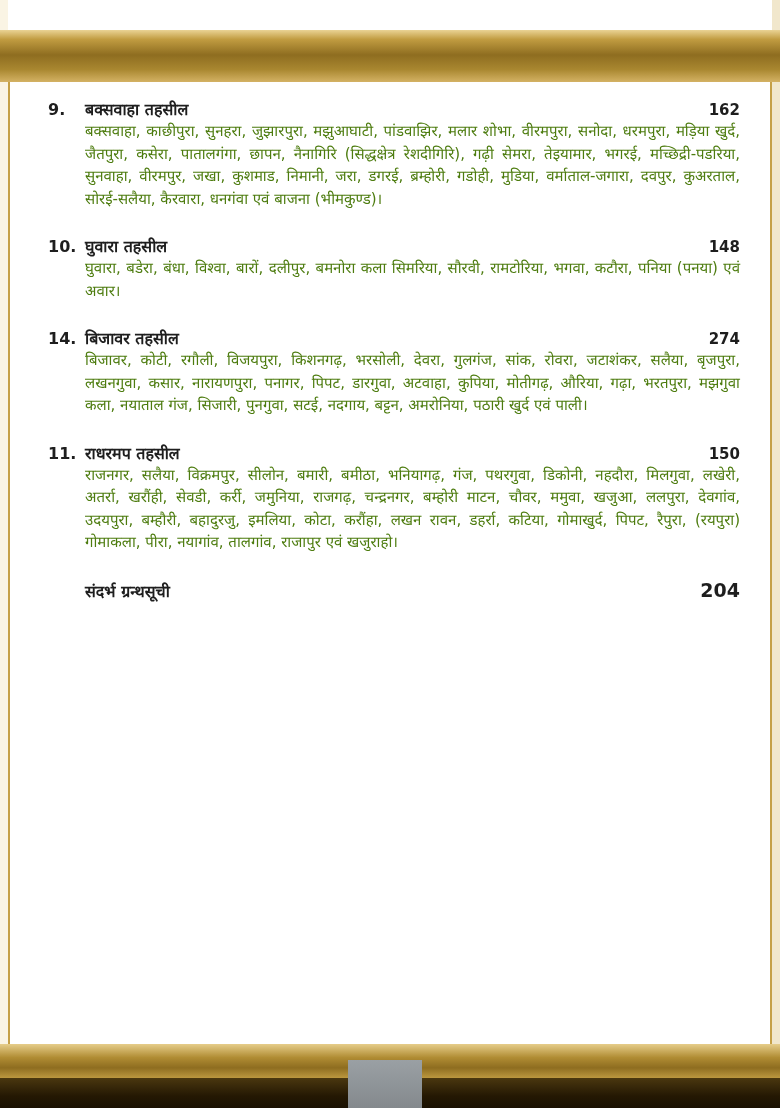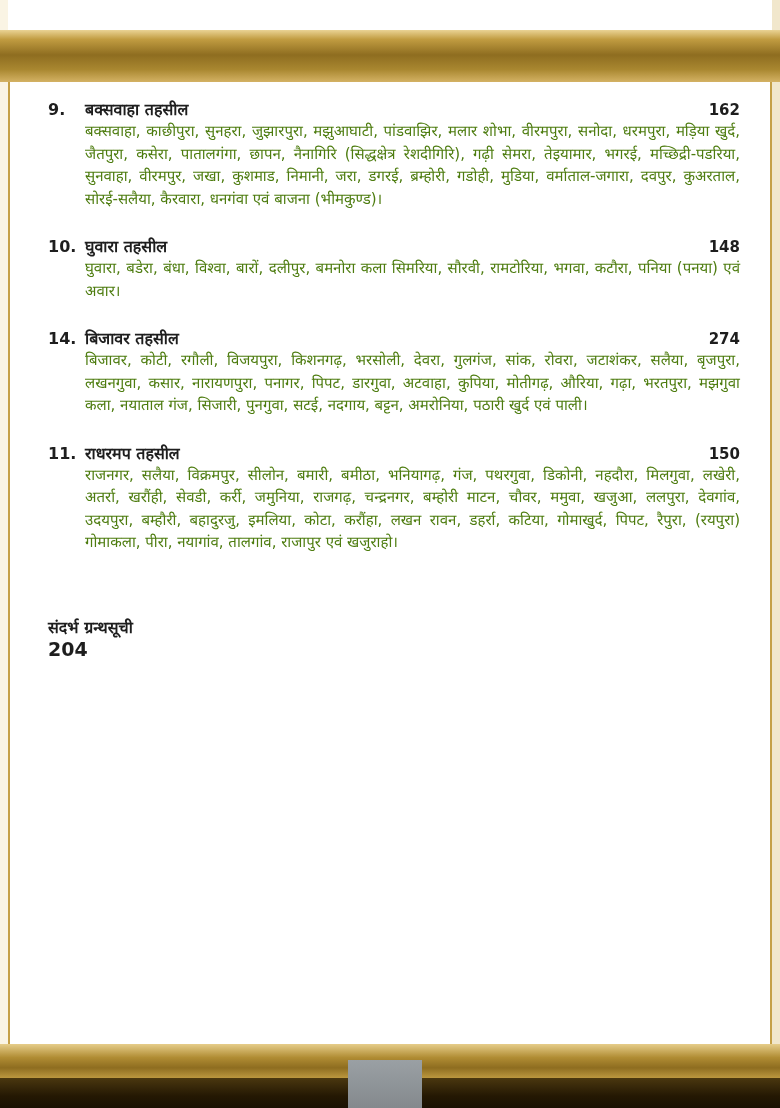--- a/index.html
+++ b/index.html
@@ -73,21 +73,20 @@
     line-height: 22.5px;
     text-align: justify;
     color: #4d7c0f;
   }
   .ref-row {
     display: flex;
     align-items: baseline;
     font-weight: 700;
     font-size: 16px;
     margin-top: 2px;
-    flex-direction: column;
   }
   .ref-row .ref-indent { width: 37px; flex: 0 0 37px; }
   .ref-row .title { flex: 1 1 auto; }
   .ref-row .pageno { flex: 0 0 auto; font-size: 19px; }
 </style>
 </head>
 <body>
 
 <div class="page">
 

